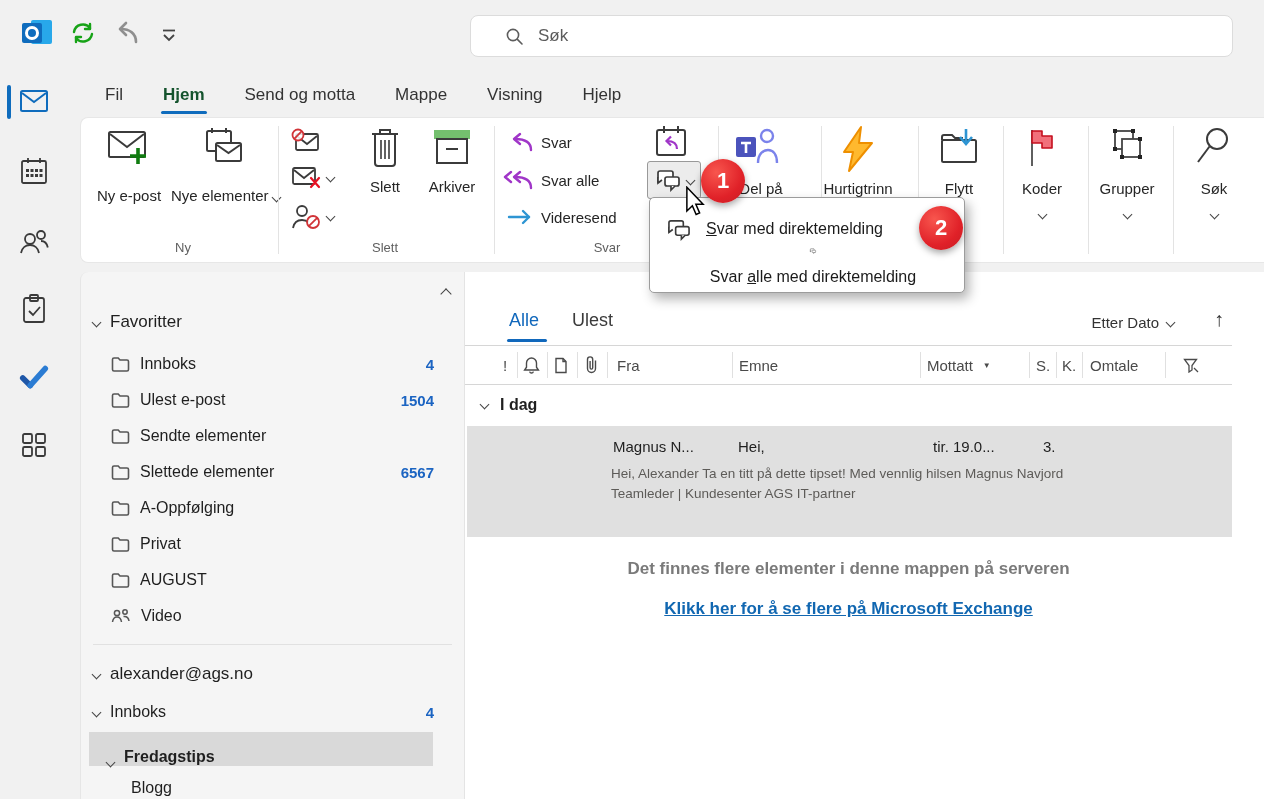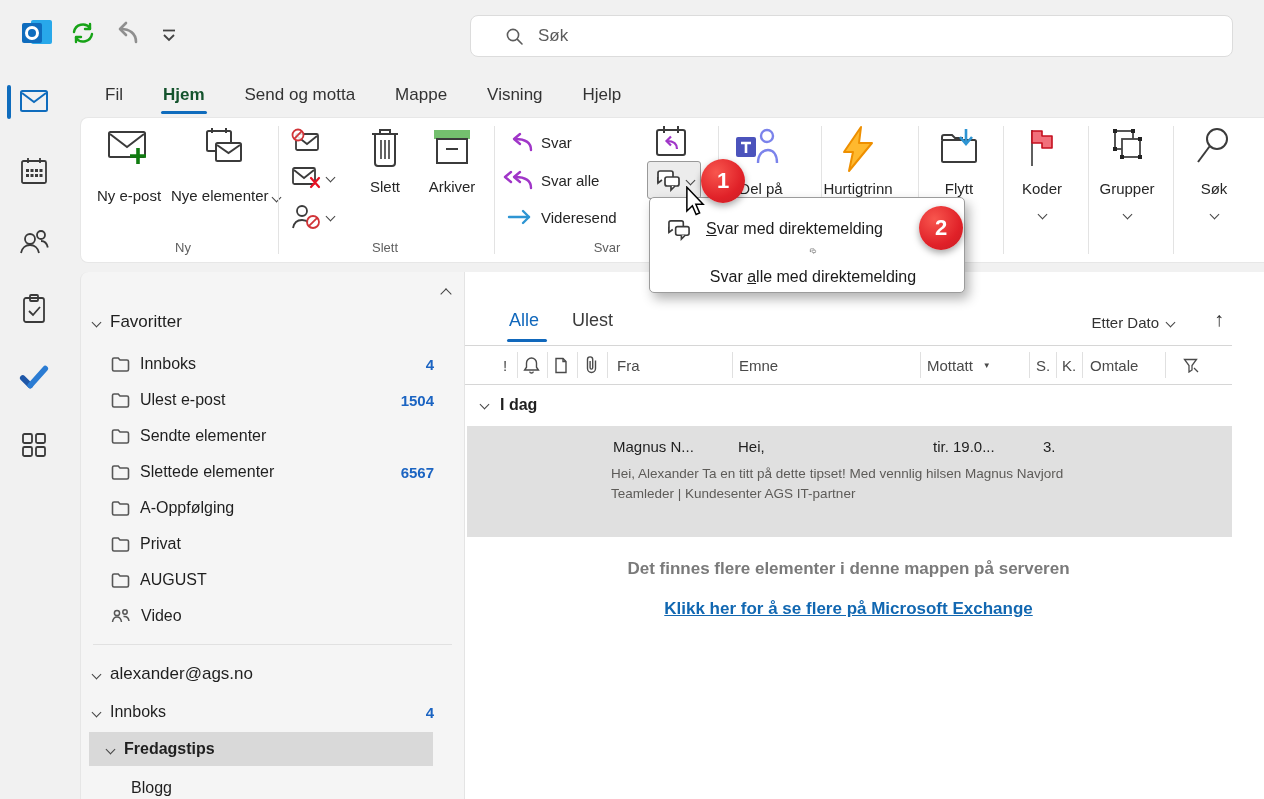--- a/index.html
+++ b/index.html
@@ -460,21 +460,21 @@
         <span class="chv"></span>
         <span>alexander@ags.no</span>
       </div>
 
       <div class="frow" style="top:422px;left:12px;">
         <span class="chv"></span>
         <span>Innboks</span>
         <span class="cnt">4</span>
       </div>
 
-      <div class="sel-row" style="top:460px;">
+      <div class="sel-row" style="top:460px;align-items:flex-end;">
         <span class="chv"></span>
         <span>Fredagstips</span>
       </div>
 
       <div class="abs" style="left:50px;top:500px;height:32px;display:flex;align-items:center;">
         <span>Blogg</span>
       </div>
     </div>
   </div>
 

